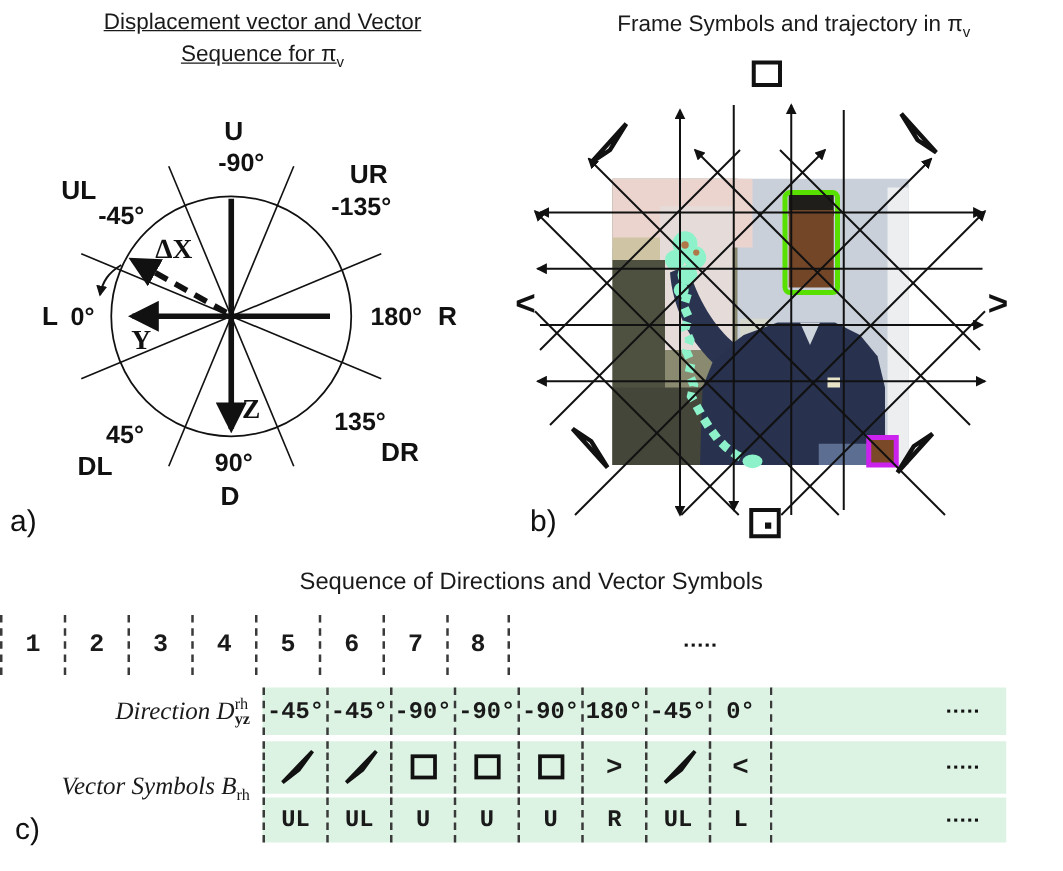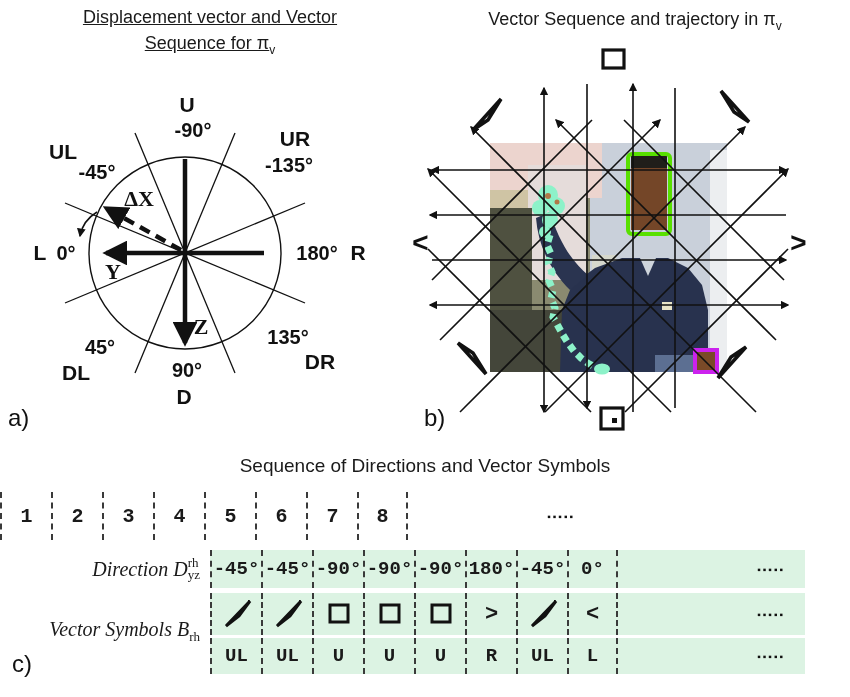--- a/index.html
+++ b/index.html
@@ -23,38 +23,38 @@
   .dotcell{width:187px;box-sizing:border-box;display:flex;align-items:center;
            justify-content:flex-end;padding-right:20px;font-size:10px;letter-spacing:2px;color:#111;}
   .frame-row{height:48px;margin-bottom:10px;font-size:20px;}
   .dir-row{height:38px;margin-bottom:5px;font-size:19px;border-radius:11px;}
   .sym-row{height:42px;margin-bottom:3px;font-size:22px;}
   .let-row{height:36px;font-size:19px;}
   .green .cell,.green .dotcell{background:#dcf3e3;}
   .green .rlabel{background:#fff;}
   .stack{display:inline-flex;flex-direction:column;font-size:13px;line-height:0.9;
          vertical-align:-7px;font-style:normal;font-family:"Liberation Serif",serif;}
-  .stack .up{font-style:normal;} .stack .dn{font-style:normal;}
+  .stack .up{font-style:normal;} .stack .dn{font-style:normal;font-weight:bold;}
   #vs-label{position:absolute;left:0;top:168px;width:200px;text-align:right;
             font-family:"Liberation Serif",serif;font-style:italic;font-size:20px;}
   #c-label{left:12px;top:200px;position:absolute;font-size:24px;}
   svg text{user-select:none;}
 </style>
 </head>
 <body>
 
 <div id="page">
 
   <div class="ptitle" style="left:0;top:4px;width:420px;text-decoration:underline;">
     <span>Displacement vector and Vector</span><br>
     <span>Sequence for π</span><sub class="pi">v</sub>
   </div>
 
   <div class="ptitle" style="left:420px;top:6px;width:430px;">
-    <span>Vector Sequence and trajectory in π</span><sub class="pi">v</sub>
+    <span>Frame Symbols and trajectory in π</span><sub class="pi">v</sub>
   </div>
 
   <svg width="420" height="362" viewBox="0 0 420 362" style="position:absolute;left:0;top:60px;">
     <defs>
       <marker id="arrB" viewBox="0 0 10 10" refX="8.5" refY="5" markerWidth="5.5" markerHeight="5.5" orient="auto-start-reverse">
           <path d="M0,0 L10,5 L0,10 z" fill="#111"></path>
         </marker>
     </defs>
     <circle cx="185" cy="193" r="96" fill="none" stroke="#111" stroke-width="1.4"></circle>
 

